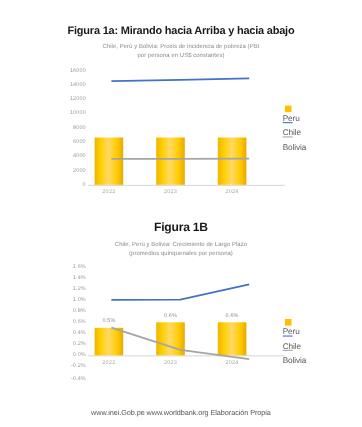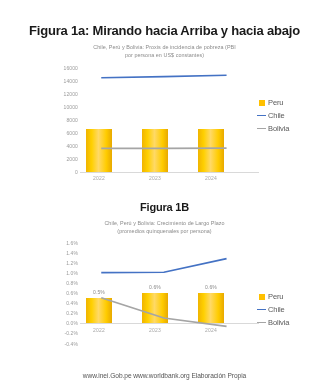--- a/index.html
+++ b/index.html
@@ -19,21 +19,21 @@
   .figure {
     position: absolute;
     left: 0;
     width: 329px;
   }
   #figure-1a { top: 0; height: 196px; }
   #figure-1b { top: 196px; height: 192px; }
 
   .fig-title {
     text-align: center;
-    font-size: 13px;
+    font-size: 10px;
     font-weight: bold;
     color: #1a1a1a;
     letter-spacing: -0.2px;
     white-space: nowrap;
   }
   #figure-1a .fig-title { margin-top: 23px; }
   #figure-1b .fig-title { margin-top: 5px; font-size: 11px; }
 
   .fig-subtitle {
     text-align: center;
@@ -131,22 +131,23 @@
   
   .legend {
     position: absolute;
     right: 14px;
     width: 58px;
   }
   #figure-1a .legend { top: 94px; }
   #figure-1b .legend { top: 92px; }
   .legend-row {
     display: flex;
-    align-items: flex-end;
+    align-items: flex-start;
     height: 13px;
+    flex-direction: column;
   }
   .legend-key {
     width: 9px;
     height: 9px;
     margin-right: 2px;
     flex: 0 0 auto;
     display: flex;
     align-items: center;
     justify-content: center;
   }

